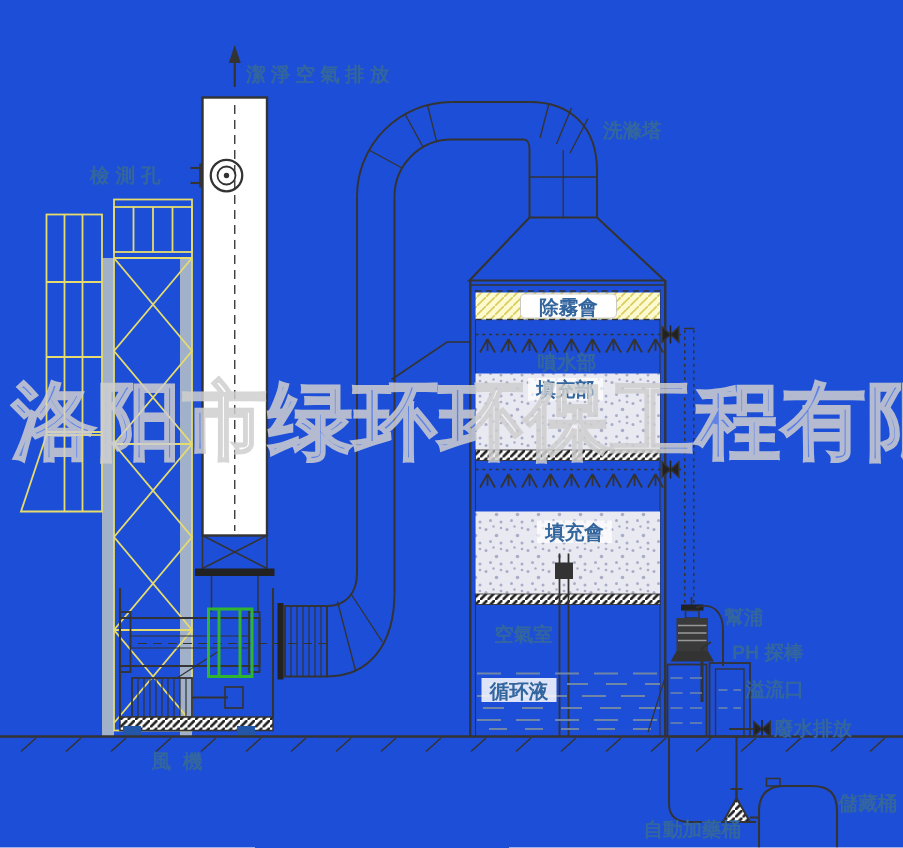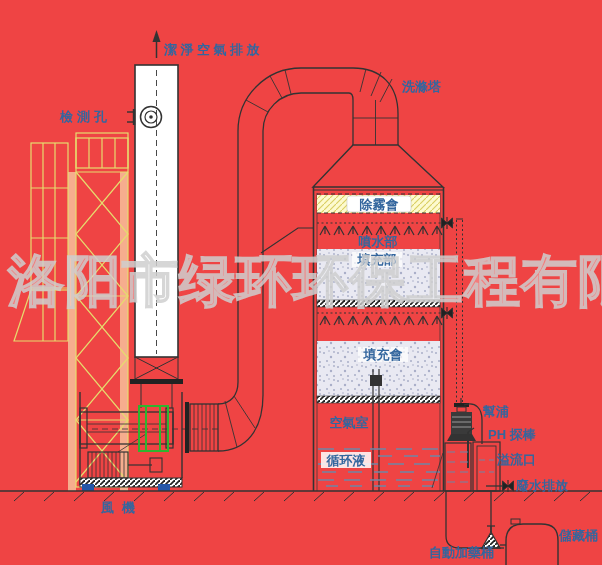--- a/index.html
+++ b/index.html
@@ -1,16 +1,16 @@
 <!DOCTYPE html>
 <html><head>
 <meta charset="utf-8">
 <style>
   html,body{margin:0;padding:0;background:#fff;}
-  .stage{position:relative;width:602px;height:565px;background:#ef4444;overflow:hidden;
+  .stage{position:relative;width:602px;height:565px;background:#1d4ed8;overflow:hidden;
          font-family:"Liberation Sans","DejaVu Sans",sans-serif;}
   svg text{font-family:"Liberation Sans","DejaVu Sans",sans-serif;font-size:13px;
            fill:#34669e;font-weight:bold;}
   .watermark{position:absolute;left:8px;top:244px;width:594px;height:56px;
              font-size:56px;font-weight:bold;letter-spacing:1px;white-space:nowrap;
              color:rgba(255,255,255,0.35);-webkit-text-stroke:1.5px #cfcfcf;
              opacity:.85;pointer-events:none;z-index:5;}
 </style>
 </head>
 <body>

